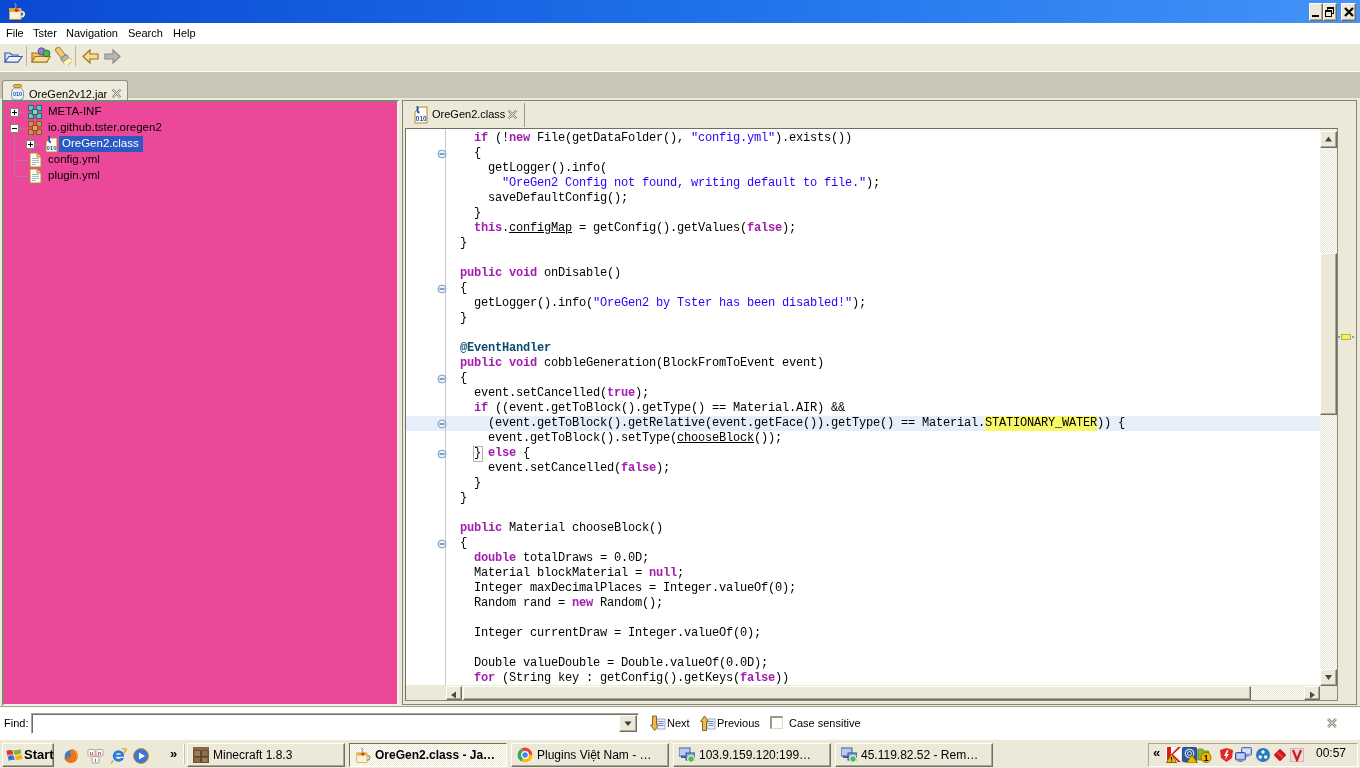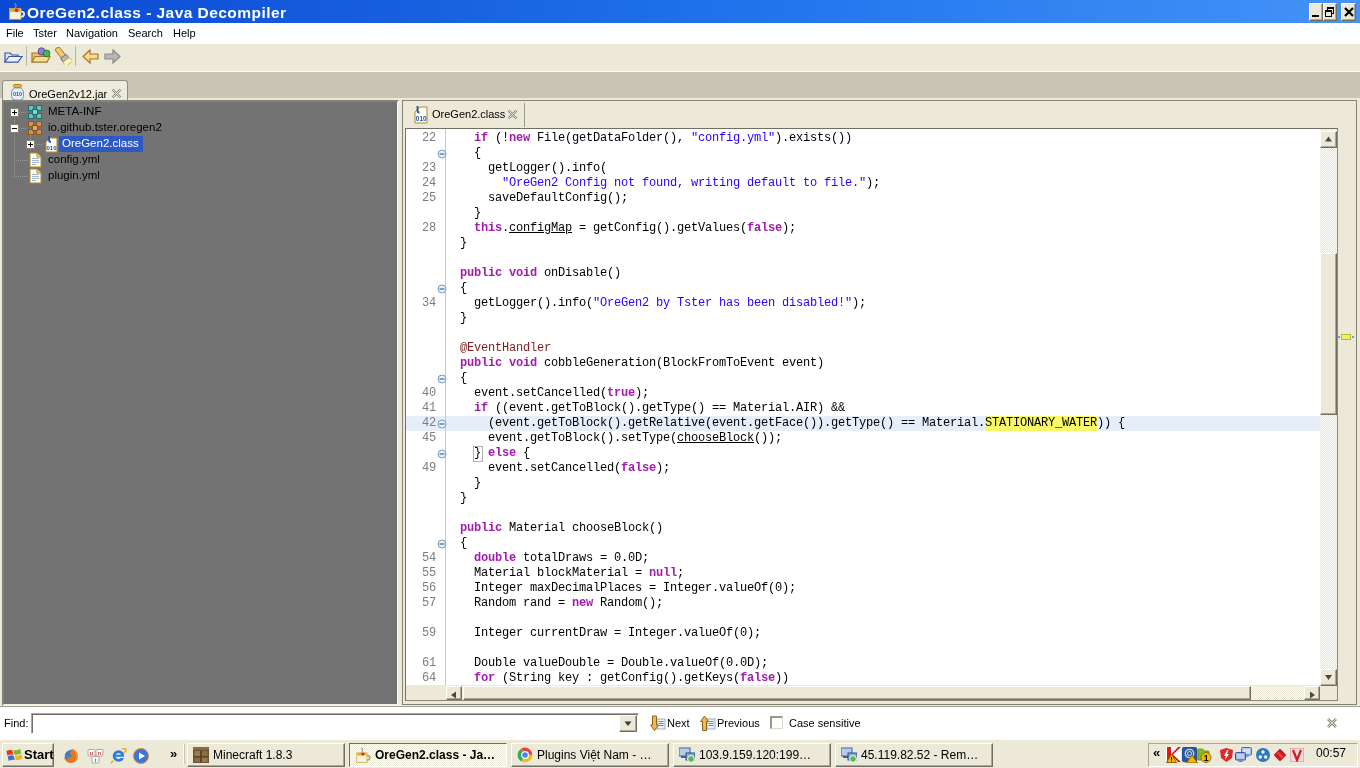--- a/index.html
+++ b/index.html
@@ -5,39 +5,38 @@
   html,body{margin:0;padding:0;}
   body{width:1360px;height:768px;overflow:hidden;position:relative;
        background:#ece9d8;font-family:"Liberation Sans",sans-serif;}
   .abs{position:absolute;}
   .dither{background-image:conic-gradient(#fdfdf9 25%, #e7e4d3 0 50%, #fdfdf9 0 75%, #e7e4d3 0);background-size:2px 2px;}
   .raisedbtn{background:#ece9d8;border-top:1px solid #fffef8;border-left:1px solid #fffef8;border-right:1px solid #716f64;border-bottom:1px solid #716f64;box-shadow:inset -1px -1px 0 #aca899;}
   .sunken2{border-top:1px solid #aca899;border-left:1px solid #aca899;border-right:1px solid #fff;border-bottom:1px solid #fff;box-shadow:inset 1px 1px 0 #716f64;}
   pre{margin:0;font-family:"Liberation Mono",monospace;}
   .kw{color:#a21caf;font-weight:bold;}
   .st{color:#2a00ff;}
-  .an{color:#7f1d1d;}
+  .an{color:#0c4a6e;font-weight:bold;}
   .lnk{text-decoration:underline;}
   .expander{width:9px;height:9px;box-sizing:border-box;background:#fff;border:1px solid #848378;}.expander i{position:absolute;background:#000;}.eh{left:1px;top:3px;width:5px;height:1px;}.ev{left:3px;top:1px;width:1px;height:5px;}
   .vdot{width:1px;background-image:linear-gradient(#9a9a9a 50%,transparent 0);background-size:1px 2px;}
   .hdot{height:1px;background-image:linear-gradient(90deg,#9a9a9a 50%,transparent 0);background-size:2px 1px;}
 </style>
 </head>
 <body>
 
 <div class="abs" id="titlebar" style="left:0;top:0;width:1360px;height:23px;background:linear-gradient(90deg,#0a49d2 0%,#2173ec 55%,#4493f8 100%);">
   <svg class="abs" style="left:8px;top:2px" width="17" height="19" viewBox="0 0 17 19">
     <ellipse cx="7.5" cy="17.6" rx="5.2" ry="1.1" fill="#26304e"></ellipse>
     <path d="M13 9.5 q3.5 0.3 3 3 q-0.5 2.6 -3.2 2.2" fill="none" stroke="#f6efd8" stroke-width="1.9"></path>
     <rect x="1.5" y="6.5" width="11.5" height="10.8" fill="#f8f2da" stroke="#caa54a" stroke-width="0.8"></rect>
     <rect x="2" y="6.9" width="10.6" height="3" fill="#e8a828"></rect>
     <circle cx="8.5" cy="8.2" r="1.8" fill="#e02810"></circle>
     <path d="M6.5 1.2 q2.8 1.8 0.6 4.6" stroke="#8f98a8" stroke-width="1.2" fill="none"></path>
   </svg>
-  <span class="abs" style="left:27px;top:4px;font-size:15.5px;font-weight:bold;color:#fff;letter-spacing:0.45px;">OreGen2.class - Java Decompiler</span>
   <div class="abs raisedbtn" style="left:1309px;top:3px;width:12px;height:16px;">
       <div class="abs" style="left:2px;top:11px;width:7px;height:2px;background:#000;"></div>
     </div>
   <div class="abs raisedbtn" style="left:1323px;top:3px;width:12px;height:16px;">
      <div class="abs" style="left:3px;top:3px;width:5px;height:4px;border:1px solid #000;border-top-width:2px;background:#ece9d8;"></div>
      <div class="abs" style="left:1px;top:6px;width:5px;height:4px;border:1px solid #000;border-top-width:2px;background:#ece9d8;"></div>
   </div>
   <div class="abs raisedbtn" style="left:1341px;top:3px;width:13px;height:16px;">
     <svg class="abs" style="left:1.5px;top:3px" width="10" height="10" viewBox="0 0 10 10">
         <path d="M1 1 L9 9 M9 1 L1 9" stroke="#000" stroke-width="2.2"></path>
@@ -93,21 +92,21 @@
     <path d="M4.5 4 Q1.5 5 1.5 9 L1.5 12.5 Q1.5 16 5 16 L10 16 Q13.5 16 13.5 12.5 L13.5 9 Q13.5 5 10.5 4 Z" fill="#e8f0f8" stroke="#7a98b8" stroke-width="1"></path>
     <text x="7.5" y="12" font-size="5.5" font-weight="bold" fill="#2255aa" text-anchor="middle" font-family="Liberation Sans">010</text>
   </svg>
   <span class="abs" style="left:26px;top:7px;font-size:11px;">OreGen2v12.jar</span>
   <svg class="abs" style="left:108px;top:7px" width="11" height="11" viewBox="0 0 11 11">
       <path d="M1.5 1.5 L9.5 9.5 M9.5 1.5 L1.5 9.5" stroke="#8a8a80" stroke-width="2.4"></path>
       <path d="M1.5 1.5 L9.5 9.5 M9.5 1.5 L1.5 9.5" stroke="#fff" stroke-width="0.8"></path>
     </svg>
 </div>
 
-<div class="abs" id="treepanel" style="left:2px;top:100px;width:393px;height:602px;background:#737373;border-top:2px solid #848378;border-left:2px solid #848378;border-right:2px solid #f4f2e6;border-bottom:2px solid #f4f2e6;font-size:11.5px;">
+<div class="abs" id="treepanel" style="left:2px;top:100px;width:393px;height:602px;background:#ec4899;border-top:2px solid #848378;border-left:2px solid #848378;border-right:2px solid #f4f2e6;border-bottom:2px solid #f4f2e6;font-size:11.5px;">
 
   <div class="abs vdot" style="left:10px;top:14px;height:60px;"></div>
   <div class="abs vdot" style="left:26px;top:31px;height:17px;"></div>
 
   <div class="abs expander" style="left:6px;top:6px;">
       <i class="eh"></i>
       <i class="ev"></i>
     </div>
   <div class="abs hdot" style="left:15px;top:10px;width:8px;"></div>
   <svg class="abs pkg" style="left:23px;top:2px" width="16" height="16" viewBox="0 0 16 16">
@@ -186,57 +185,20 @@
     <div class="abs" style="left:121px;top:2px;width:1px;height:24px;background:#9a988a;"></div>
   </div>
 
   <div class="abs" id="editor" style="left:2px;top:27px;width:931px;height:571px;border:1px solid #716f64;border-right-color:#8a887c;border-bottom-color:#8a887c;background:#ece9d8;">
     <div class="abs" id="codewhite" style="left:0;top:0;width:914px;height:556px;background:#fff;overflow:hidden;">
       <div class="abs" style="left:0;top:287px;width:914px;height:15px;background:#e6eefa;"></div>
       <div class="abs" style="left:579px;top:287px;width:112px;height:15px;background:#f8f868;"></div>
       <div class="abs" style="left:39px;top:0;width:1px;height:556px;background:#c8c8c8;"></div>
 
       <div class="abs" style="left:67px;top:317px;width:8px;height:14px;border:1px solid #b0b0b0;"></div>
-      <pre id="gutter" class="abs" style="left:0;top:2px;width:30px;font-size:12px;letter-spacing:-0.2px;line-height:15px;color:#7d7d7d;text-align:right;">22
-
-23
-24
-25
-
-28
-
-
-
-
-34
-
-
-
-
-
-40
-41
-42
-45
-
-49
-
-
-
-
-
-54
-55
-56
-57
-
-59
-
-61
-64</pre>
       <pre id="code" class="abs" style="left:40px;top:2px;font-size:12px;letter-spacing:-0.2px;line-height:15px;color:#000;"><span class="kw">    if</span> (!<span class="kw">new</span> File(getDataFolder(), <span class="st">"config.yml"</span>).exists())
     {
       getLogger().info(
         <span class="st">"OreGen2 Config not found, writing default to file."</span>);
       saveDefaultConfig();
     }
     <span class="kw">this</span>.<span class="lnk">configMap</span> = getConfig().getValues(<span class="kw">false</span>);
   }
 
   <span class="kw">public</span> <span class="kw">void</span> onDisable()

